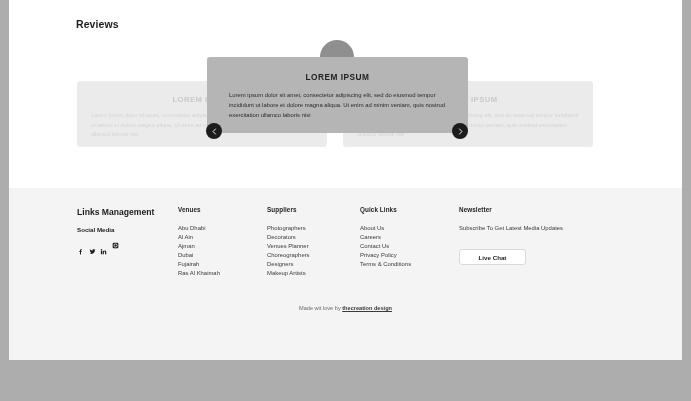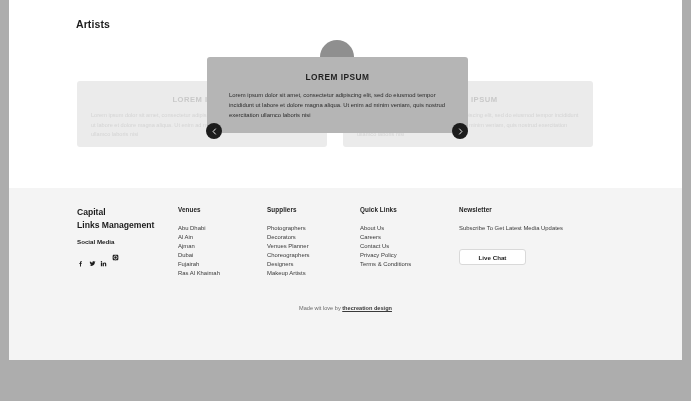--- a/index.html
+++ b/index.html
@@ -237,21 +237,21 @@
     text-decoration: underline;
     font-weight: bold;
   }
 </style>
 </head>
 <body>
 
 <div id="page">
 
   <section class="reviews-section">
-    <div class="section-title">Artists</div>
+    <div class="section-title">Reviews</div>
 
     <div class="carousel">
 
       <div class="card card-side card-left">
         <div class="card-title">LOREM IPSUM</div>
         <div class="card-body">Lorem ipsum dolor sit amet, consectetur adipiscing elit, sed do eiusmod tempor incididunt ut labore et dolore magna aliqua. Ut enim ad minim veniam, quis nostrud exercitation ullamco laboris nisi</div>
       </div>
 
       <div class="card card-side card-right">
         <div class="card-title">LOREM IPSUM</div>
@@ -279,21 +279,20 @@
             </svg>
         </span>
       </button>
     </div>
   </section>
 
   <footer class="footer">
     <div class="footer-cols">
 
       <div class="fcol fcol-brand">
-        <div class="brand-name">Capital</div>
         <div class="brand-name">Links Management</div>
         <div class="social-label">Social Media</div>
         <div class="social-row">
           <a class="social-icon">
             <svg viewBox="0 0 24 24">
                 <path d="M13.5 22v-8h2.7l.4-3.1h-3.1V8.9c0-.9.25-1.5 1.55-1.5h1.65V4.6c-.29-.04-1.27-.12-2.41-.12-2.39 0-4.02 1.46-4.02 4.13v2.29H7.5V14h2.77v8z"></path>
               </svg>
           </a>
           <a class="social-icon">
             <svg viewBox="0 0 24 24">

